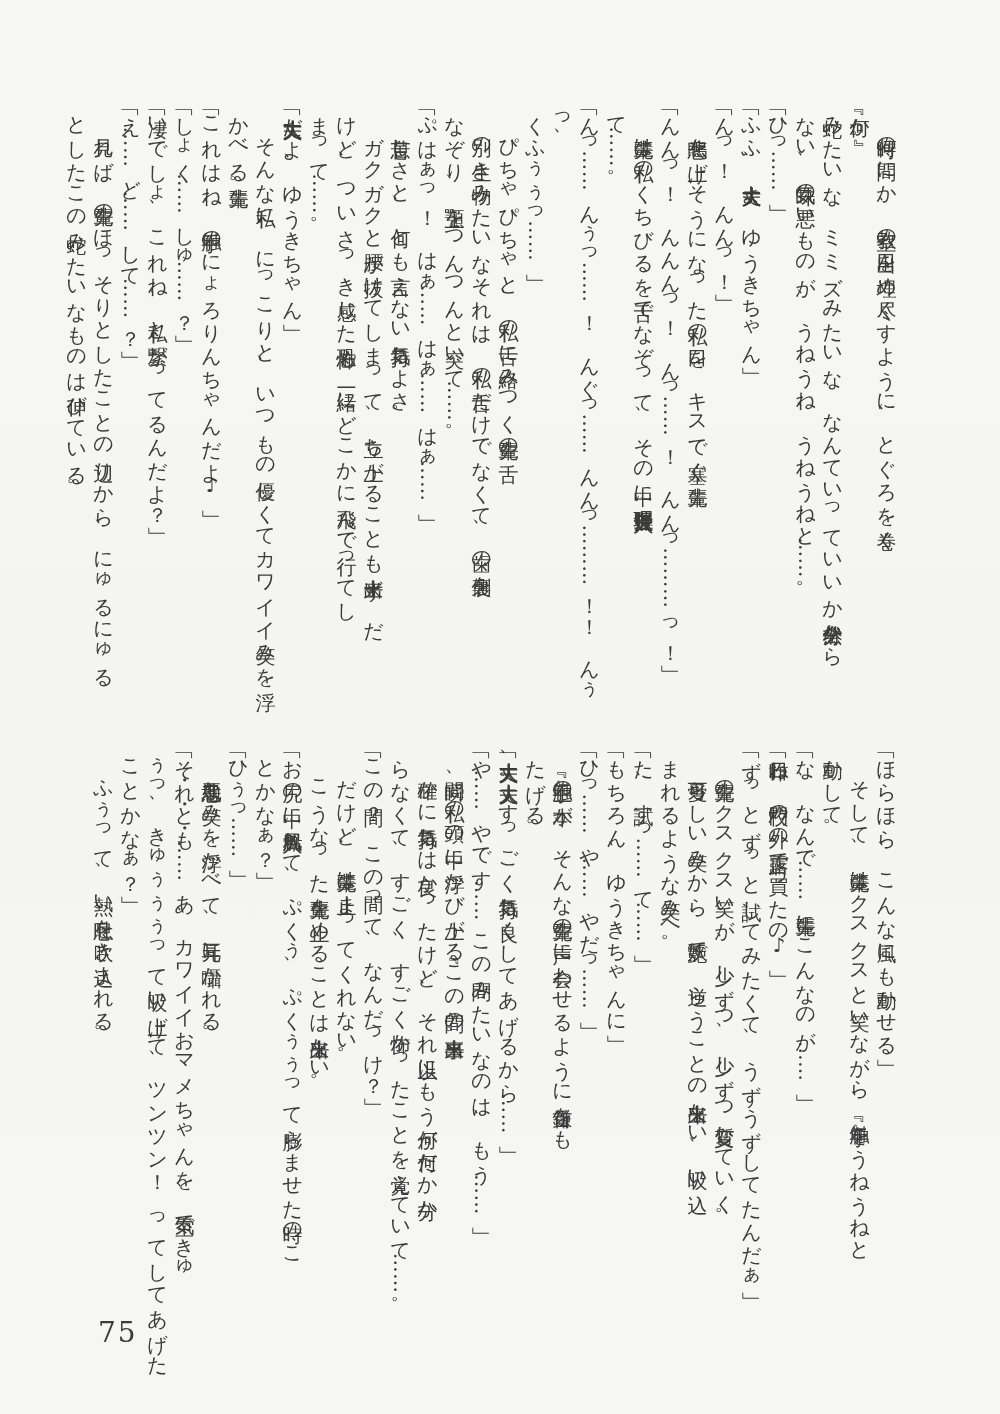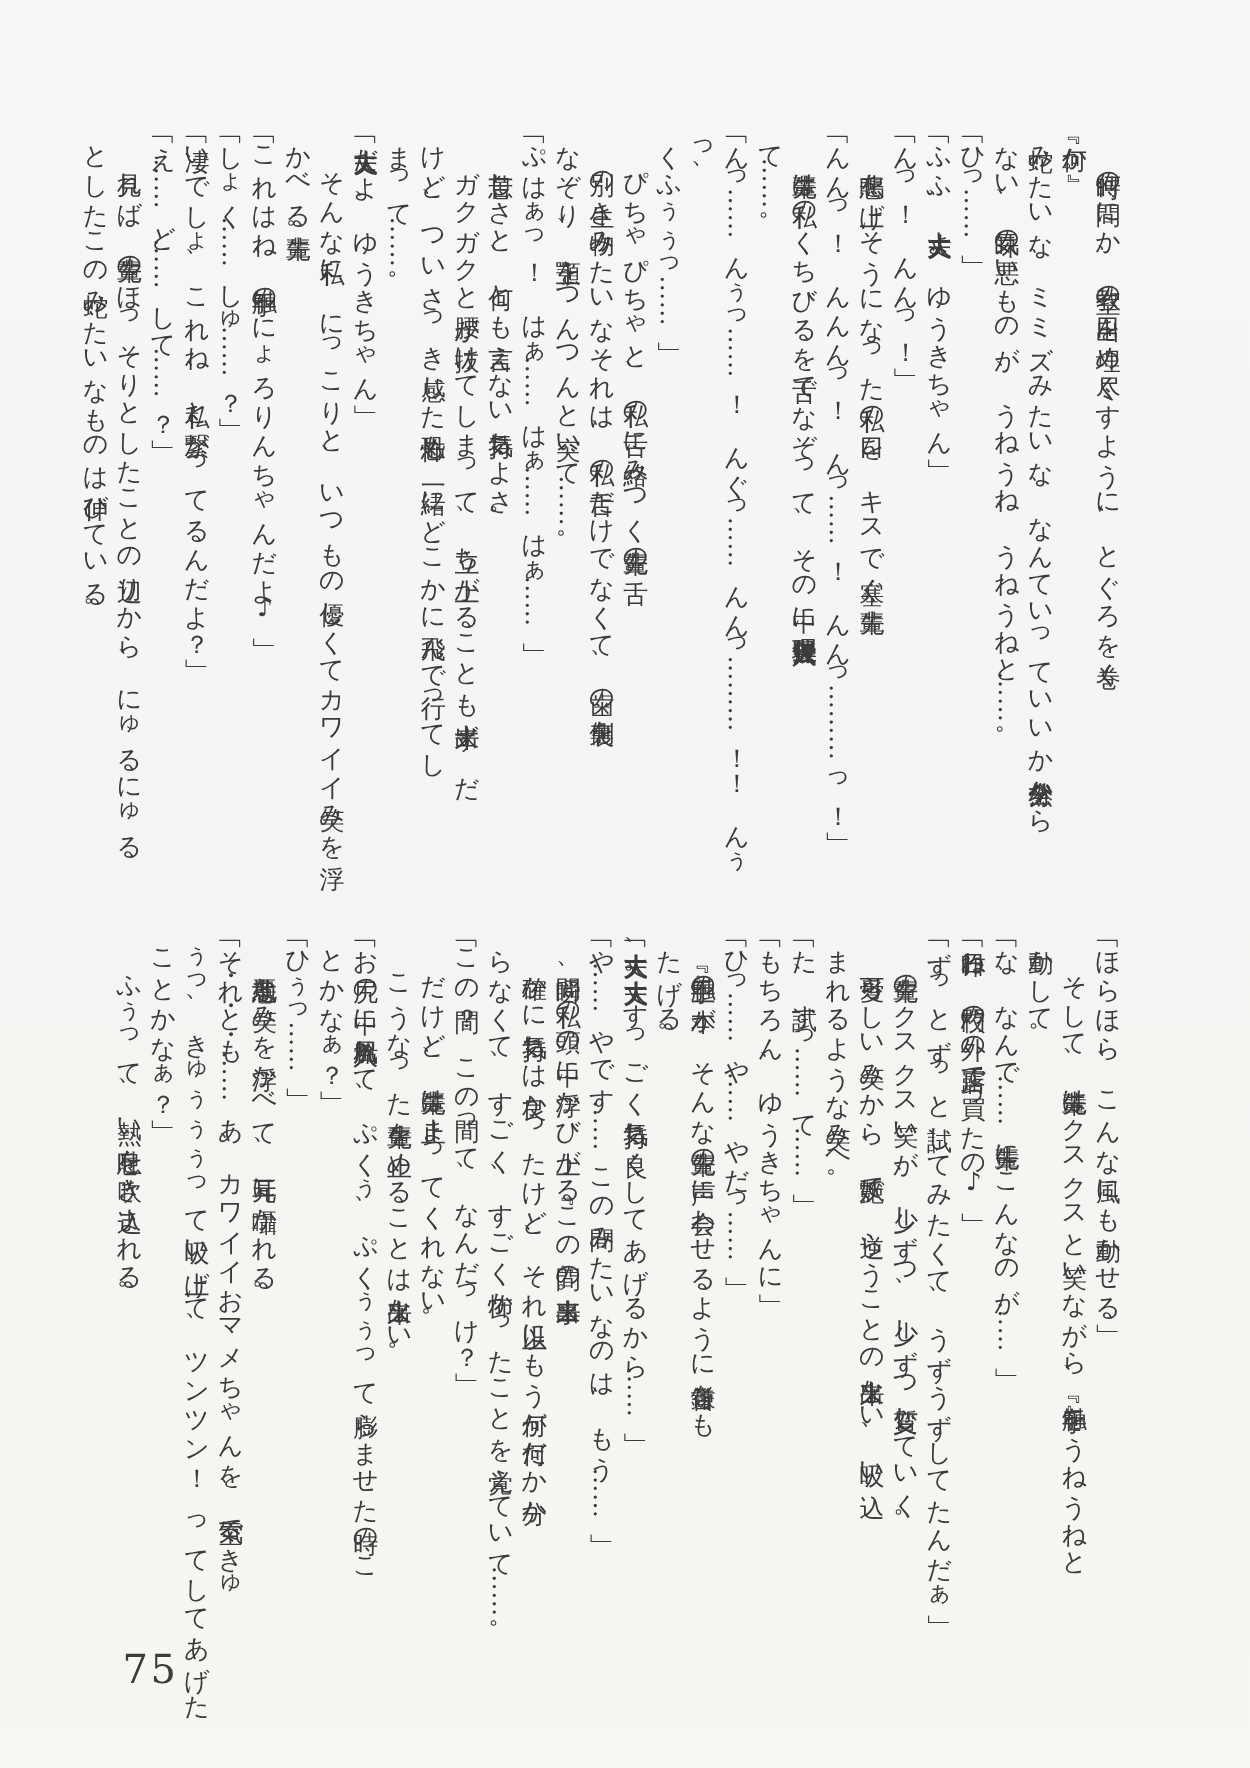--- a/index.html
+++ b/index.html
@@ -34,21 +34,21 @@
   .vblock-bottom { top: 746px; }
   .vblock p {
     margin: 0;
     padding: 0;
   }
   .page-number {
     position: absolute;
     left: 98px;
     top: 1316px;
     font-family: "DejaVu Serif", "Liberation Serif", serif;
-    font-size: 32px;
+    font-size: 28px;
     letter-spacing: 2px;
     color: #3c3c3c;
   }
 </style>
 </head>
 <body>
 
 <div class="page">
   <div class="vblock vblock-top">
       <p>　何時の間にか、教室の出口を埋め尽くすように、とぐろを巻く</p>

